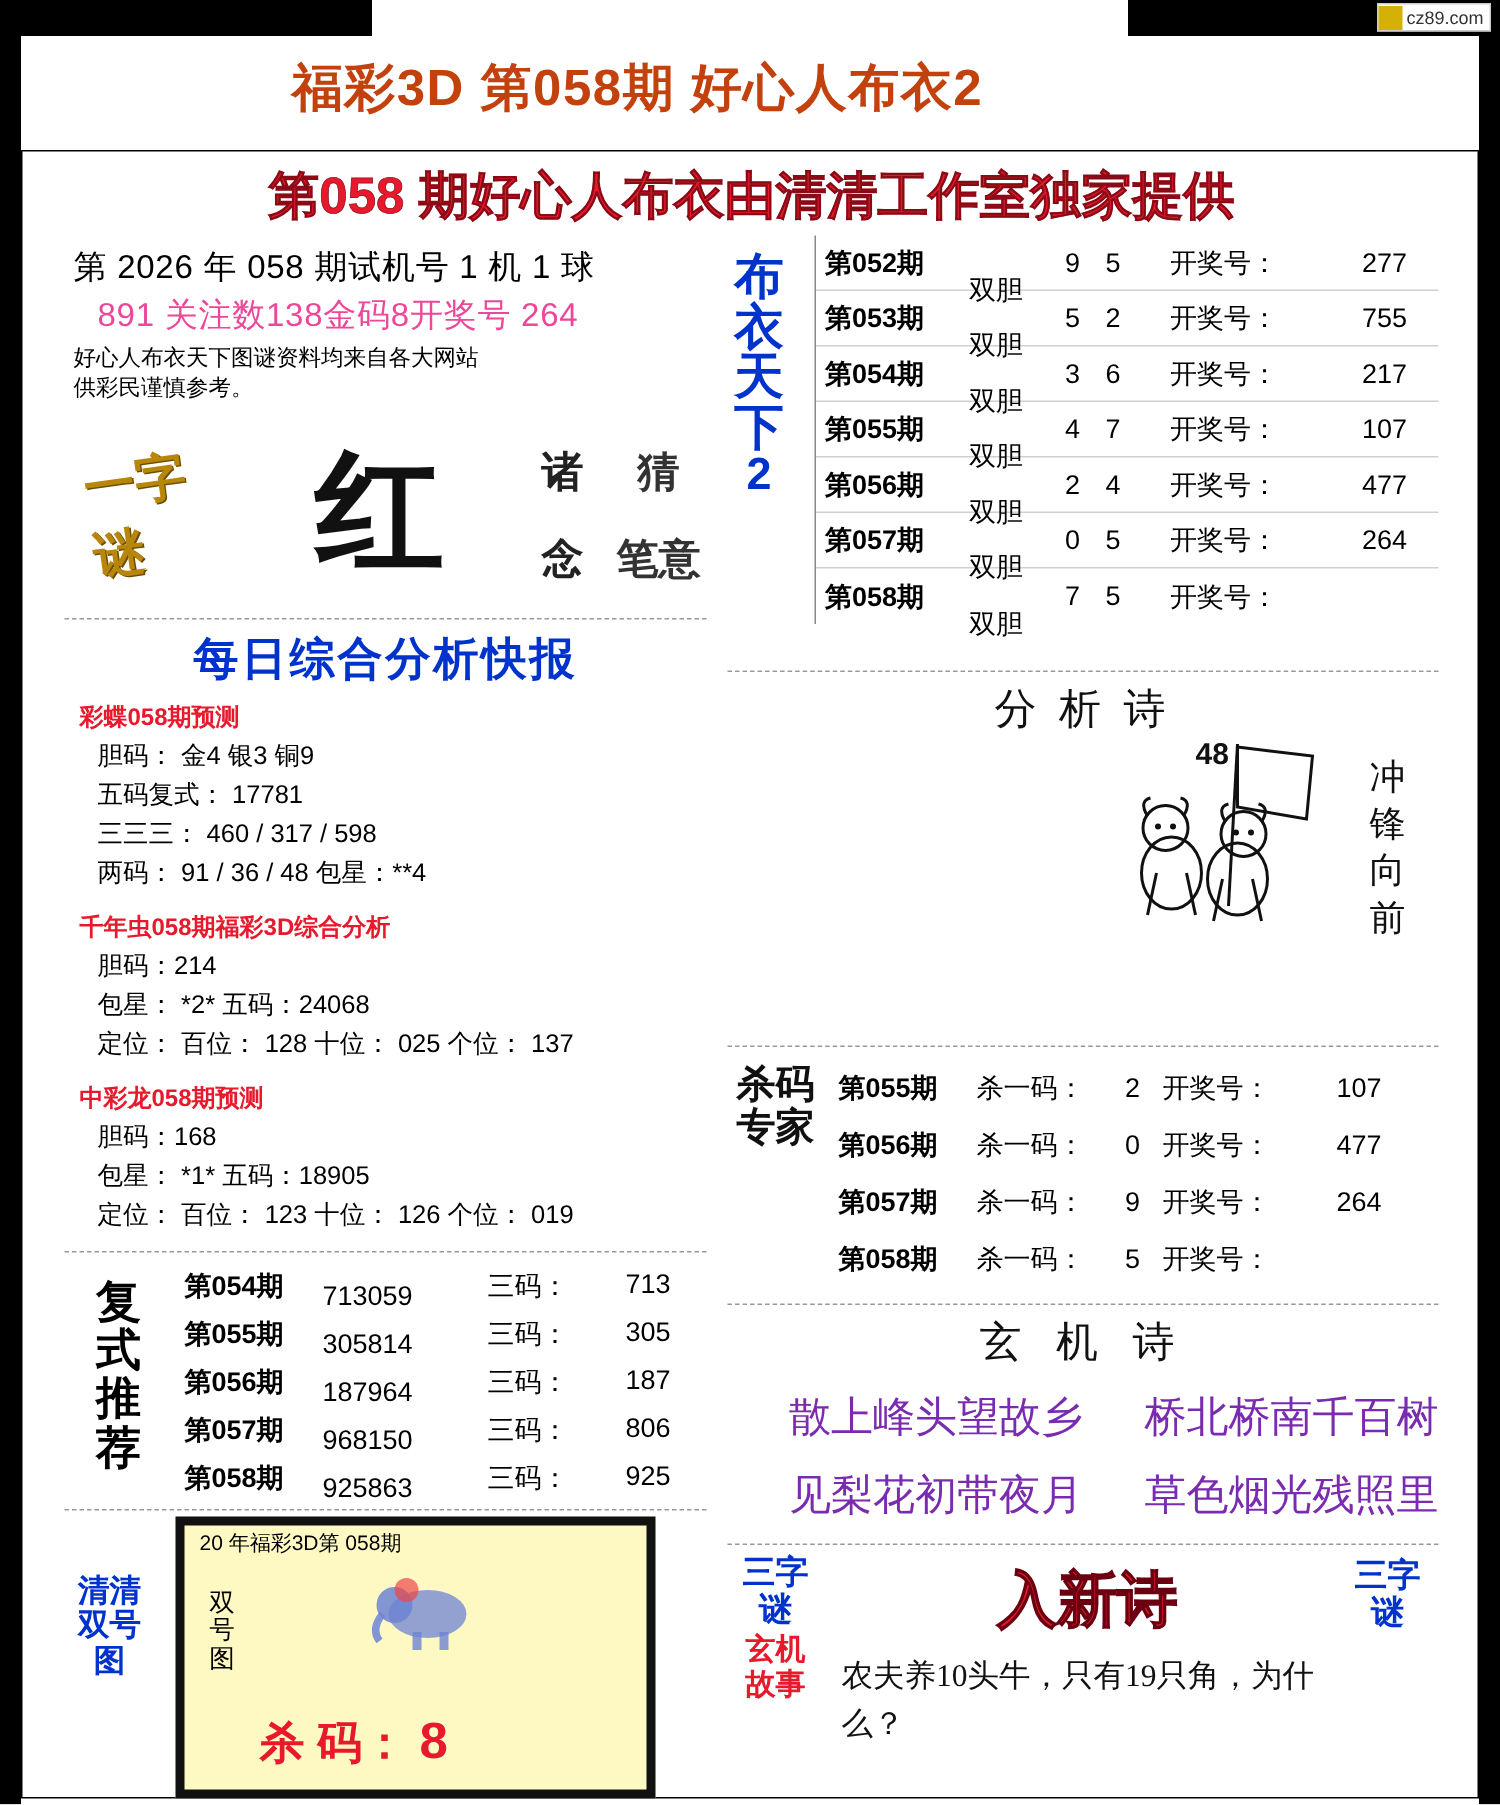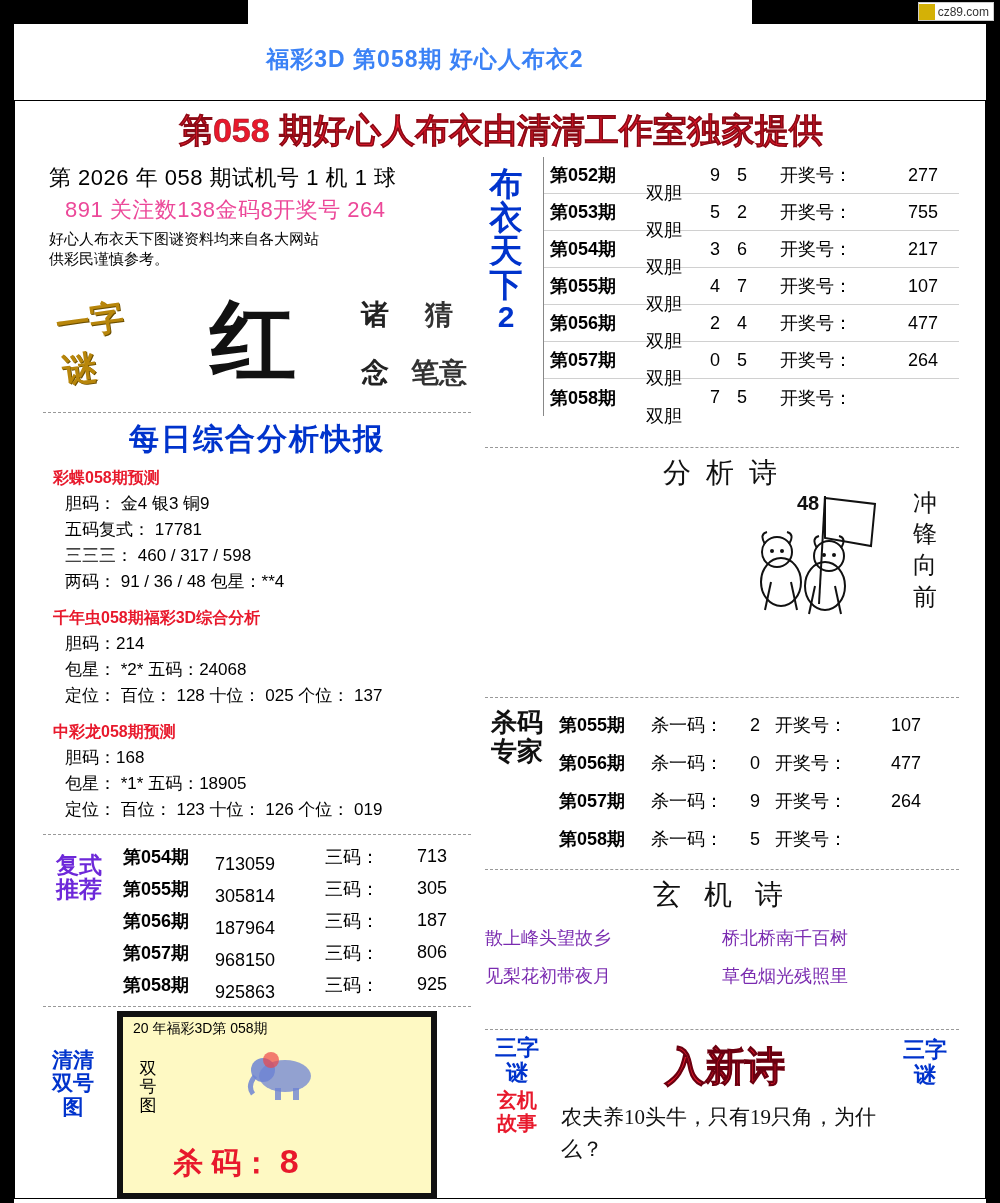--- a/index.html
+++ b/index.html
@@ -19,21 +19,21 @@
     position: absolute; right: 6px; top: 2px; height: 19px;
     display: flex; align-items: center; background: #fff; border: 1px solid #ccc;
     padding: 0 4px 0 0; font-size: 12px; color: #333;
   }
   .logo-badge .sq { width: 16px; height: 16px; background: #d4b106; margin-right: 3px; }
 
   
   .title-bar {
     position: absolute; left: 0; top: 24px; width: 850px; height: 70px;
     display: flex; align-items: center; justify-content: center;
-    font-size: 23px; font-weight: bold; color: #3b82f6; letter-spacing: 1px;
+    font-size: 34px; font-weight: bold; color: #c2410c; letter-spacing: 1px;
   }
   .side-black-l { position: absolute; left: 0; top: 24px; width: 14px; height: 1179px; background: #000; }
   .side-black-r { position: absolute; right: 0; top: 24px; width: 14px; height: 1179px; background: #000; }
 
   
   .sheet {
     position: absolute; left: 14px; top: 100px; width: 972px; height: 1099px;
     background: #fff; border: 1px solid #000;
   }
 
@@ -111,22 +111,22 @@
     letter-spacing: 2px;
   }
   .block { padding: 2px 6px 4px 6px; }
   .blk-title { font-size: 16px; font-weight: bold; color: #e8192c; margin: 6px 0 2px 4px; }
   .kv { font-size: 17px; color: #000; margin: 3px 0 3px 16px; }
 
   
   .fushi-wrap { position: relative; margin-top: 6px; border-top: 1px dashed #999; padding-top: 6px; height: 168px; }
   .fushi-label {
     position: absolute; left: 10px; top: 18px; width: 52px;
-    font-size: 23px; font-weight: bold; color: #6d28d9; line-height: 1.08; text-align: center;
-    font-family: Liberation Sans, sans-serif;
+    font-size: 30px; font-weight: bold; color: #000000; line-height: 1.08; text-align: center;
+    font-family: Liberation Serif, serif;
   }
   .fushi-rows { margin-left: 80px; }
   .fushi-rows .r {
     display: flex; align-items: center; height: 32px; font-size: 18px; color: #000;
   }
   .fushi-rows .r .i { width: 92px; font-weight: bold; }
   .fushi-rows .r .n6 { width: 110px; margin-top: 16px; }
   .fushi-rows .r .lb { width: 62px; }
   .fushi-rows .r .n3 { width: 60px; text-align: right; }
 
@@ -154,21 +154,21 @@
   .sh-row { position: absolute; left: 50px; font-size: 30px; font-weight: bold; color: #e8192c; }
   .sh-row .num { color: #e8192c; font-size: 34px; }
   .sh-r1 { top: 52px; }
   .sh-r2 { top: 104px; }
 
   
   .analysis-poem { position: absolute; left: 470px; top: 346px; width: 474px; height: 250px; border-top: 1px dashed #999; }
   .ap-title { text-align: center; font-size: 28px; color: #111; font-family: "Liberation Serif", serif; padding-top: 6px; letter-spacing: 4px; }
   .ap-lines { position: absolute; left: 12px; top: 48px; width: 250px; font-size: 22px; color: #111; line-height: 1.75; font-family: "Liberation Serif", serif; }
   .ap-pic { position: absolute; left: 262px; top: 38px; width: 150px; height: 150px; }
-  .ap-vert { position: absolute; left: 420px; top: 40px; width: 40px; font-size: 24px; color: #111; line-height: 1.3; text-align: center; font-family: "Liberation Serif", serif; }
+  .ap-vert { position: absolute; left: 420px; top: 56px; width: 40px; font-size: 24px; color: #111; line-height: 1.3; text-align: center; font-family: "Liberation Serif", serif; }
   .ap-num { position: absolute; left: 312px; top: 44px; font-size: 20px; color: #111; font-weight: bold; }
 
   
   .shama { position: absolute; left: 470px; top: 596px; width: 474px; height: 172px; border-top: 1px dashed #999; }
   .shama-label {
     position: absolute; left: 6px; top: 10px; width: 52px;
     font-size: 26px; color: #111; line-height: 1.12; text-align: center; font-weight: bold;
     font-family: "Liberation Serif", serif;
   }
   .shama-rows { margin-left: 74px; padding-top: 8px; }
@@ -176,21 +176,21 @@
   .shama-rows .r .i { width: 92px; font-weight: bold; }
   .shama-rows .r .k { width: 84px; }
   .shama-rows .r .v { width: 40px; text-align: center; }
   .shama-rows .r .o { width: 86px; }
   .shama-rows .r .n { width: 60px; text-align: right; }
 
   
   .xuanji { position: absolute; left: 470px; top: 768px; width: 474px; height: 160px; border-top: 1px dashed #999; }
   .xj-title { text-align: center; font-size: 28px; color: #111; padding-top: 6px; letter-spacing: 8px; font-family: "Liberation Serif", serif; }
   .xj-grid { margin-top: 12px; display: grid; grid-template-columns: 1fr 1fr; row-gap: 14px; }
-  .xj-grid div { font-size: 18px; color: #7a2bb0; text-align: left; font-family: "Liberation Serif", serif; }
+  .xj-grid div { font-size: 28px; color: #7a2bb0; text-align: right; font-family: "Liberation Serif", serif; }
 
   
   .bottom { position: absolute; left: 470px; top: 928px; width: 474px; height: 168px; border-top: 1px dashed #999; }
   .bt-left {
     position: absolute; left: 4px; top: 6px; width: 56px; height: 156px;
     text-align: center; font-size: 22px; color: #0033cc; font-weight: bold; line-height: 1.12;
     font-family: "Liberation Serif", serif;
   }
   .bt-left .sub { color: #e8192c; font-size: 20px; margin-top: 4px; display: block; }
   .bt-right {

